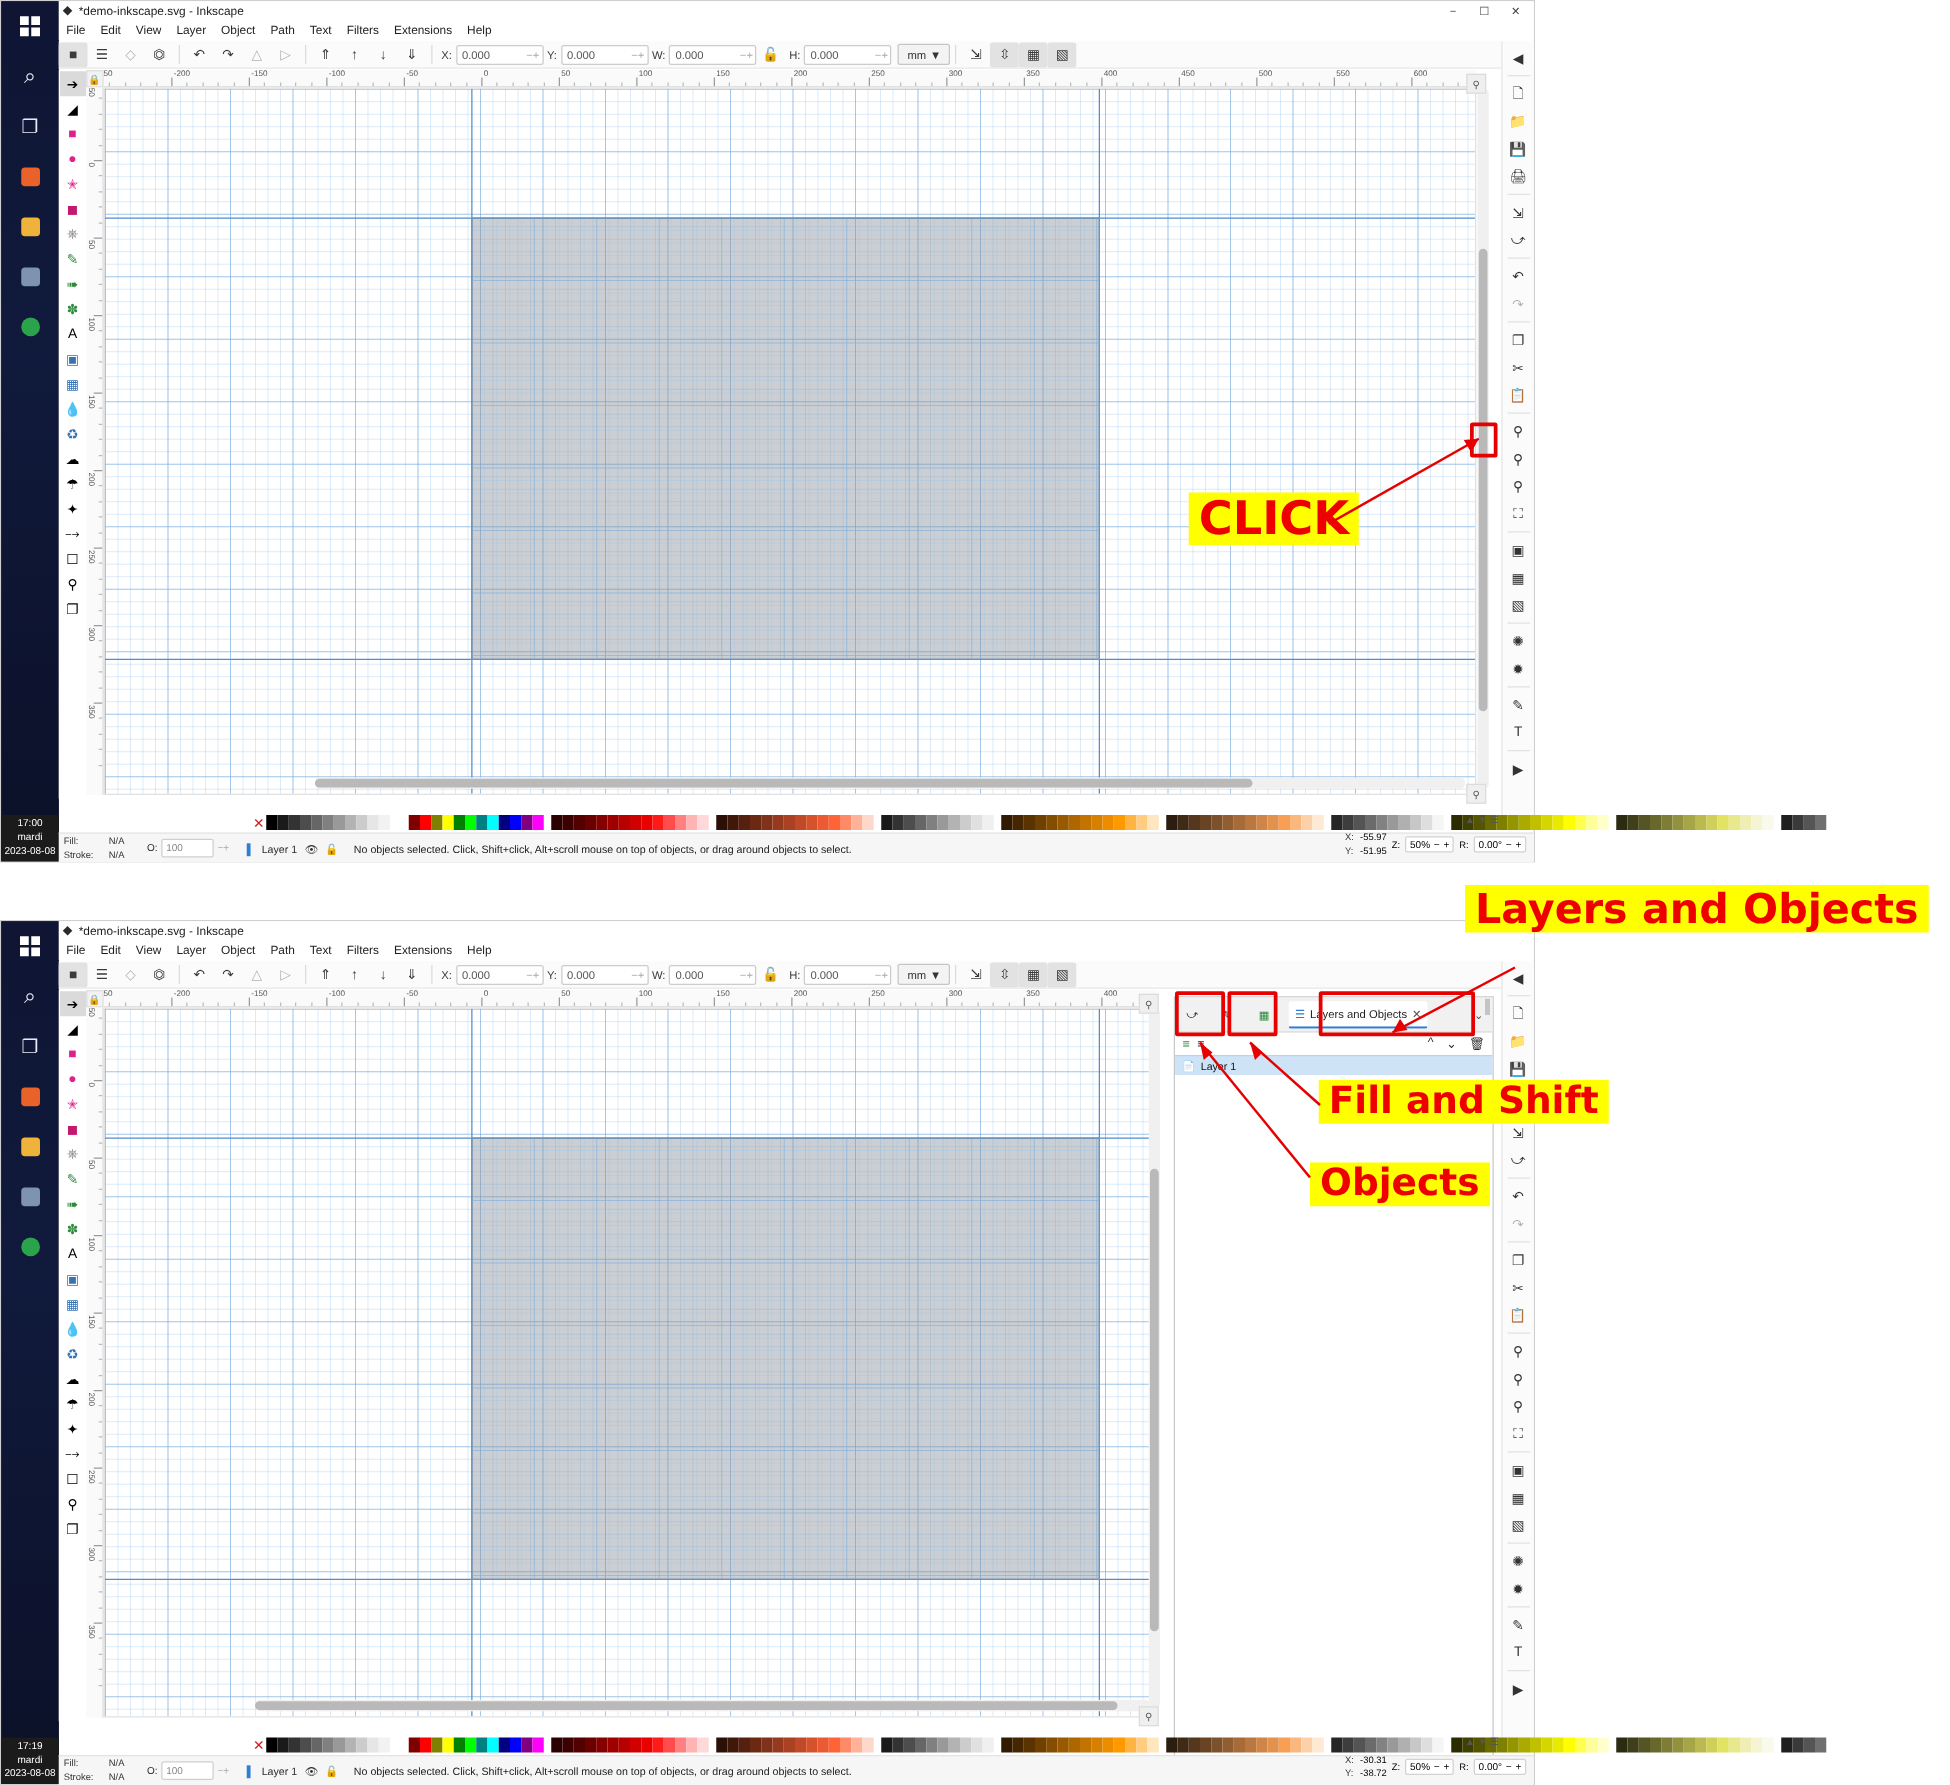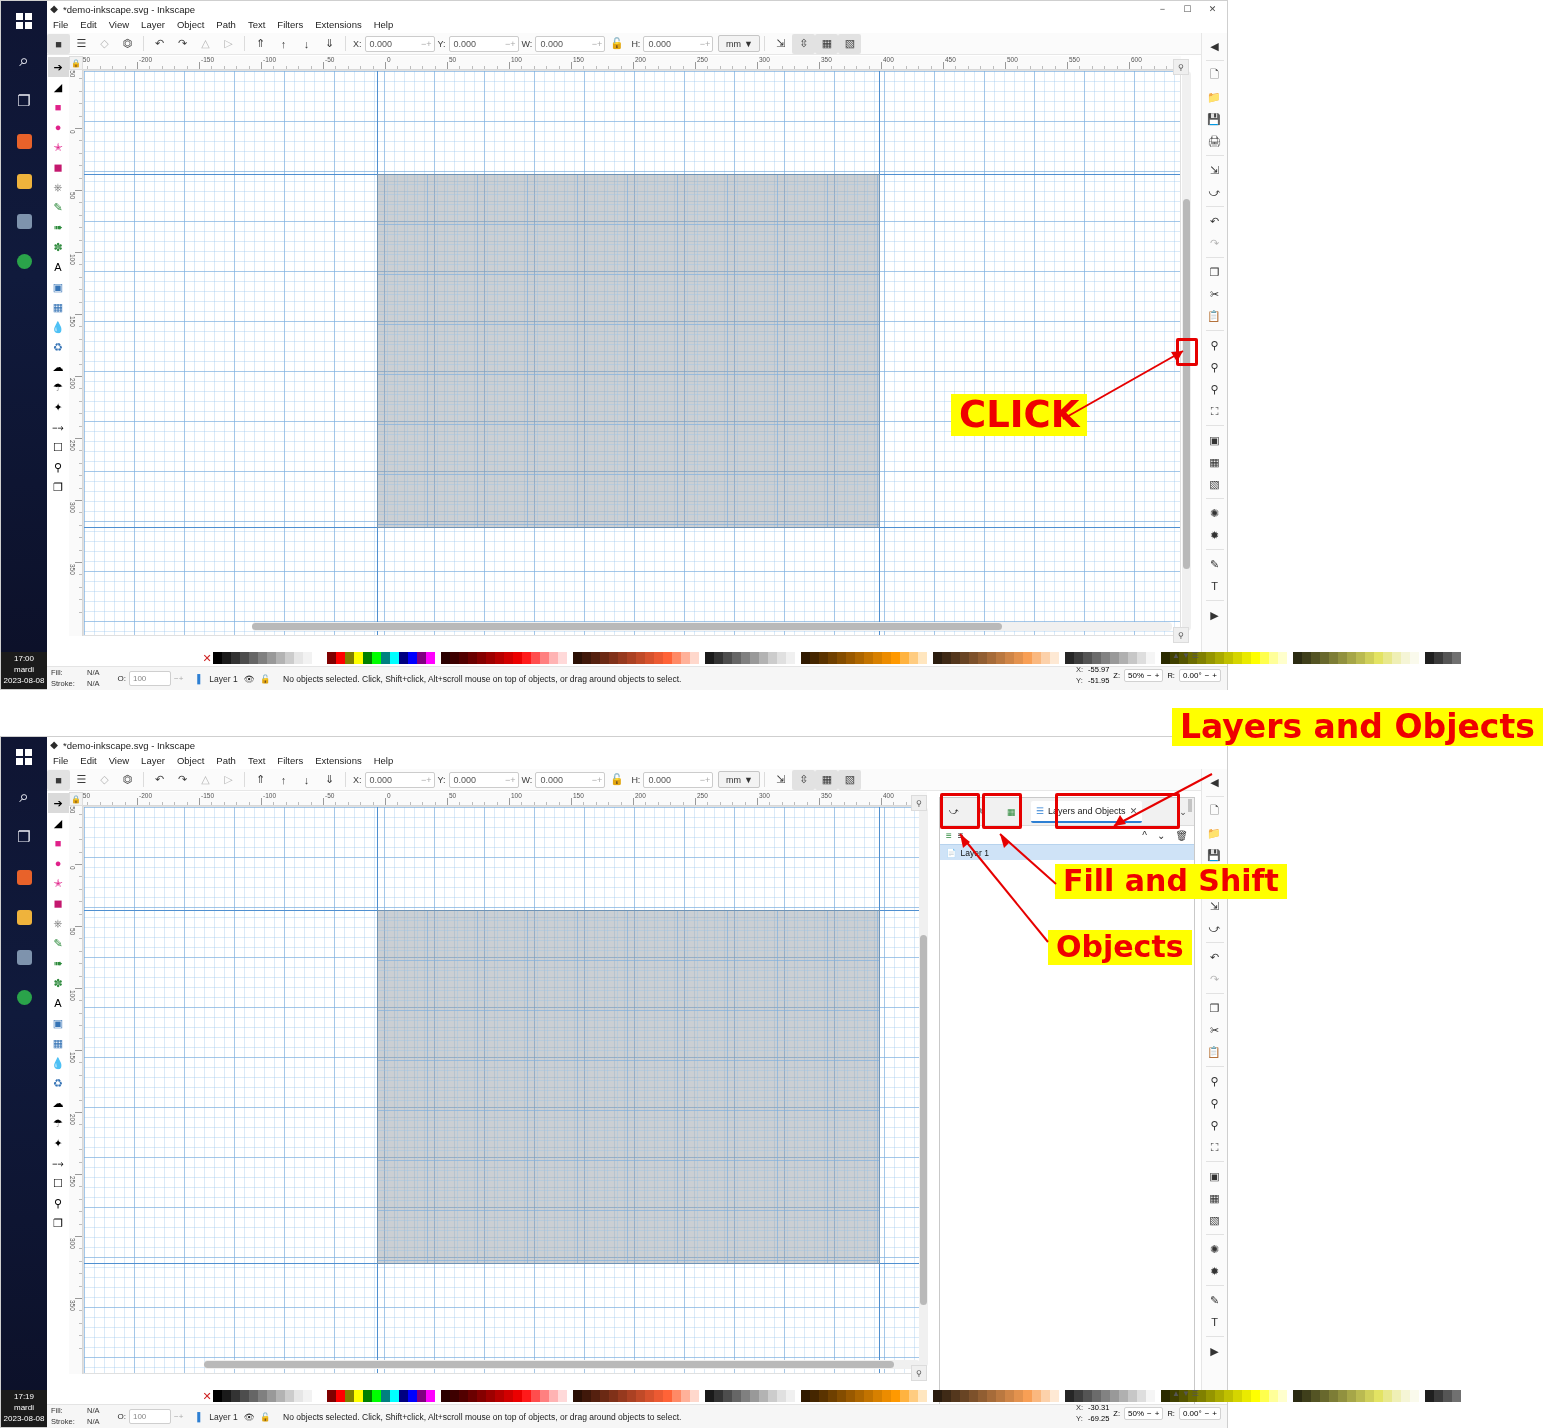--- a/index.html
+++ b/index.html
@@ -1285,21 +1285,21 @@
     <div class="statusmsg">No objects selected. Click, Shift+click, Alt+scroll mouse on top of objects, or drag around objects to select.</div>
   </div>
   <div class="coords" style="right:6px;top:665px;">
     <div class="coord-col">
       <div class="coord-row">
           <span class="ck">X:</span>
           <span>-30.31</span>
         </div>
       <div class="coord-row">
           <span class="ck">Y:</span>
-          <span>-69.25</span>
+          <span>-38.72</span>
         </div>
     </div>
     <span>Z:</span>
     <span class="zbox">
       <span>50%</span>
       <span>−</span>
       <span>+</span>
     </span>
     <span>R:</span>
     <span class="zbox">

